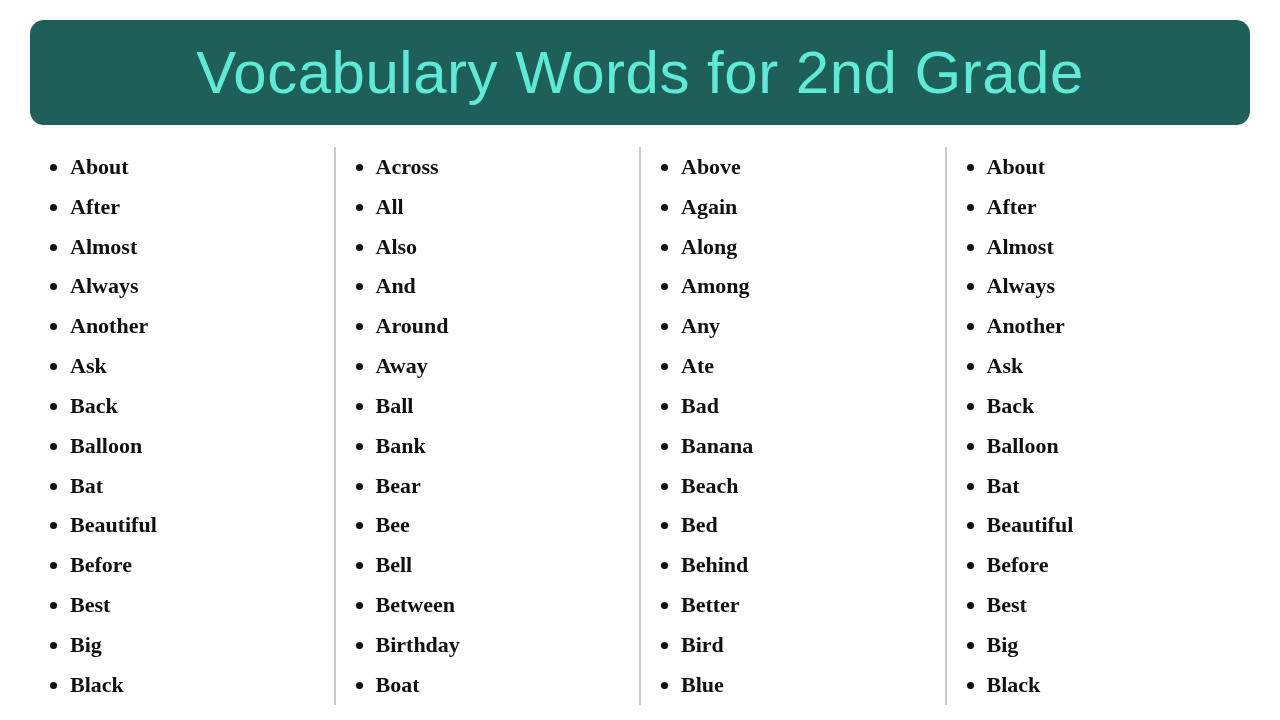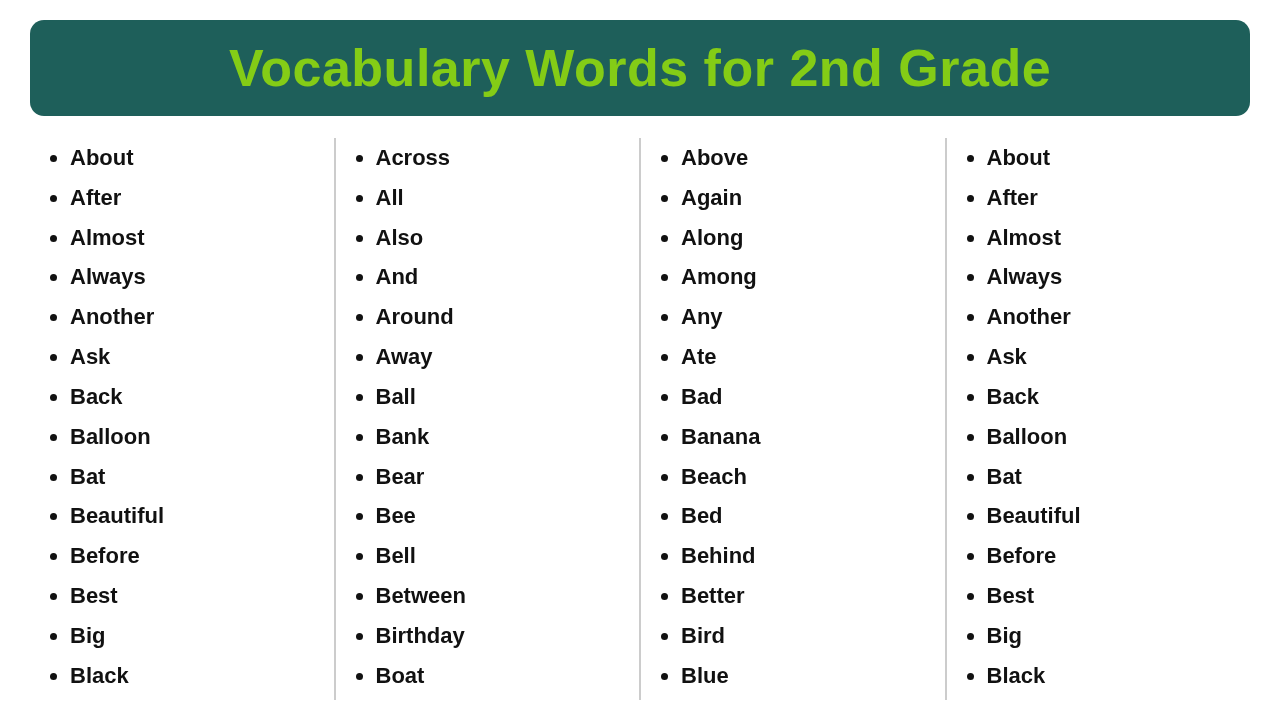--- a/index.html
+++ b/index.html
@@ -27,36 +27,37 @@
 
     .title-banner {
       background: #1e5f5a;
       border-radius: 14px;
       padding: 18px 30px;
       margin-bottom: 22px;
       text-align: center;
     }
 
     .title-banner h1 {
-      color: #84cc16;
-      font-size: 52px;
-      font-weight: 700;
+      color: #5eead4;
+      font-size: 60px;
+      font-weight: 400;
       letter-spacing: 0.5px;
     }
 
     .columns-container {
       display: flex;
       flex: 1;
       gap: 0;
     }
 
     .word-column {
       flex: 1;
       padding: 0 20px;
       border-right: 2px solid #cccccc;
+      font-family: Liberation Serif, serif;
     }
 
     .word-column:last-child {
       border-right: none;
     }
 
     .word-list {
       list-style: disc;
       padding-left: 20px;
     }

